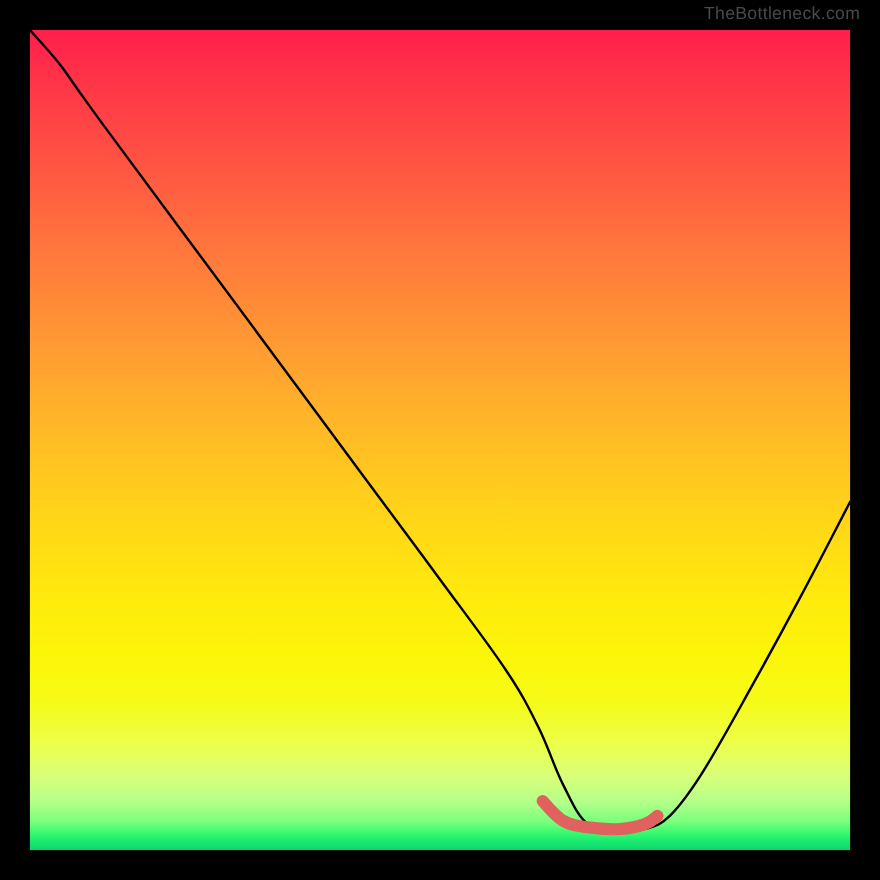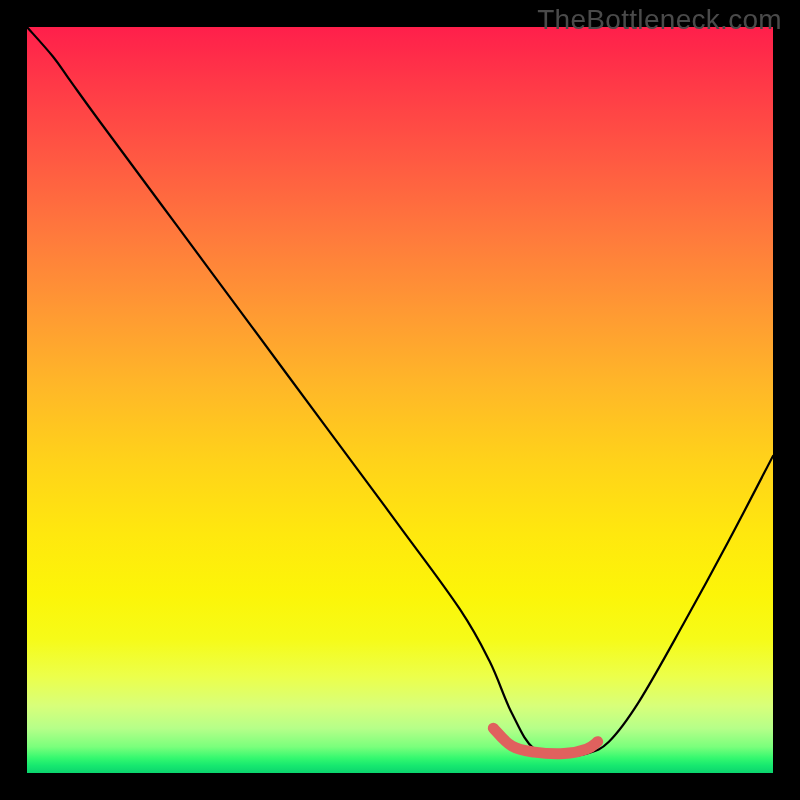--- a/index.html
+++ b/index.html
@@ -8,21 +8,21 @@
     height: 800px;
     background: #000;
     position: relative;
     font-family: Arial, Helvetica, sans-serif;
   }
   .watermark {
     position: absolute;
     top: 4px;
     right: 18px;
     color: #4a4a4a;
-    font-size: 28px;
+    font-size: 16px;
     font-weight: 500;
     letter-spacing: 0.3px;
     z-index: 10;
   }
   .plot-area {
     position: absolute;
     left: 27px;
     top: 27px;
     width: 746px;
     height: 746px;

